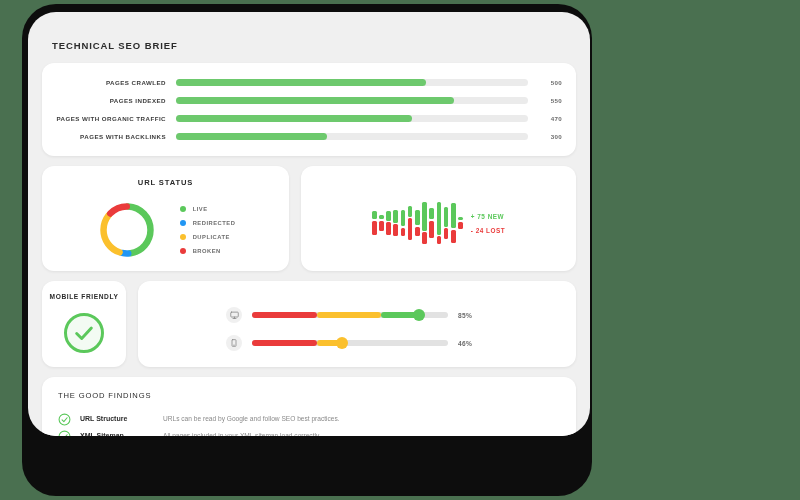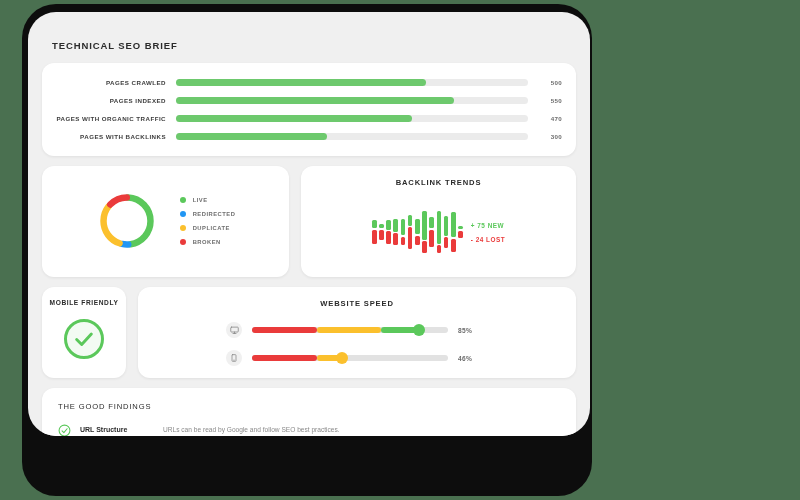--- a/index.html
+++ b/index.html
@@ -186,20 +186,21 @@
               <div class="crawl-fill" style="width: 43%; background: rgb(109, 201, 109);"></div>
             </div>
             <div class="crawl-val">300</div>
           </div>
         </div>
     </div>
 
     <div class="row2">
 
       <div class="card url-card">
+        <div class="panel-title">URL Status</div>
         <div class="donut-wrap">
           <div class="donut">
             <svg width="62" height="62" viewBox="0 0 42 42" id="donut-svg">
                 <circle cx="21" cy="21" r="15.9155" fill="none" stroke="#5bc85b" stroke-width="4.4" stroke-linecap="round" stroke-dasharray="46.400017163080015 53.60001859333669" stroke-dashoffset="-0.8" transform="rotate(-90 21 21)"></circle>
                 <circle cx="21" cy="21" r="15.9155" fill="none" stroke="#2196f3" stroke-width="4.4" stroke-linecap="round" stroke-dasharray="4.4000021453850024 95.6000336110317" stroke-dashoffset="-48.800017163080014" transform="rotate(-90 21 21)"></circle>
                 <circle cx="21" cy="21" r="15.9155" fill="none" stroke="#fbc02d" stroke-width="4.4" stroke-linecap="round" stroke-dasharray="30.400011442053348 69.60002431436337" stroke-dashoffset="-54.80001930846502" transform="rotate(-90 21 21)"></circle>
                 <circle cx="21" cy="21" r="15.9155" fill="none" stroke="#ea3b3b" stroke-width="4.4" stroke-linecap="round" stroke-dasharray="12.400005005898342 87.60003075051837" stroke-dashoffset="-86.80003075051836" transform="rotate(-90 21 21)"></circle>
               </svg>
           </div>
           <div class="legend" id="url-legend">
@@ -217,21 +218,20 @@
               </div>
               <div class="legend-item">
                 <span class="dot" style="background: rgb(234, 59, 59);"></span>
                 <span class="legend-label">BROKEN</span>
               </div>
             </div>
         </div>
       </div>
 
       <div class="card bl-card">
-        <div class="panel-title">Backlink Trends</div>
         <div class="bl-body">
           <div class="bl-chart" id="bl-chart">
               <div class="bl-col">
                 <div style="flex: 1 1 0%;"></div>
                 <div class="bl-up" style="height: 8.25px; background: rgb(91, 200, 91);"></div>
                 <div class="bl-down" style="height: 14.6667px; background: rgb(234, 59, 59);"></div>
                 <div style="flex: 1 1 0%;"></div>
               </div>
               <div class="bl-col">
                 <div style="flex: 1 1 0%;"></div>
@@ -319,21 +319,20 @@
       <div class="card mobile-card">
         <div class="mf-title">Mobile Friendly</div>
         <div class="check-circle">
           <svg width="22" height="22" viewBox="0 0 24 24" fill="none" stroke="#5bc85b" stroke-width="3.2" stroke-linecap="round" stroke-linejoin="round">
             <polyline points="4,12.5 9.5,18 20,6.5"></polyline>
           </svg>
         </div>
       </div>
 
       <div class="card speed-card">
-        <div class="panel-title">Website Speed</div>
         <div class="speed-rows" id="speed-rows">
             <div class="speed-row">
               <div class="dev-icon">
                 <svg width="9" height="9" viewBox="0 0 24 24" fill="none" stroke="#8a8a8a" stroke-width="2.2" stroke-linecap="round" stroke-linejoin="round">
                   <rect x="2" y="3" width="20" height="13" rx="2"></rect>
                   <line x1="8" y1="20" x2="16" y2="20"></line>
                   <line x1="12" y1="16" x2="12" y2="20"></line>
                 </svg>
               </div>
               <div class="gauge">

